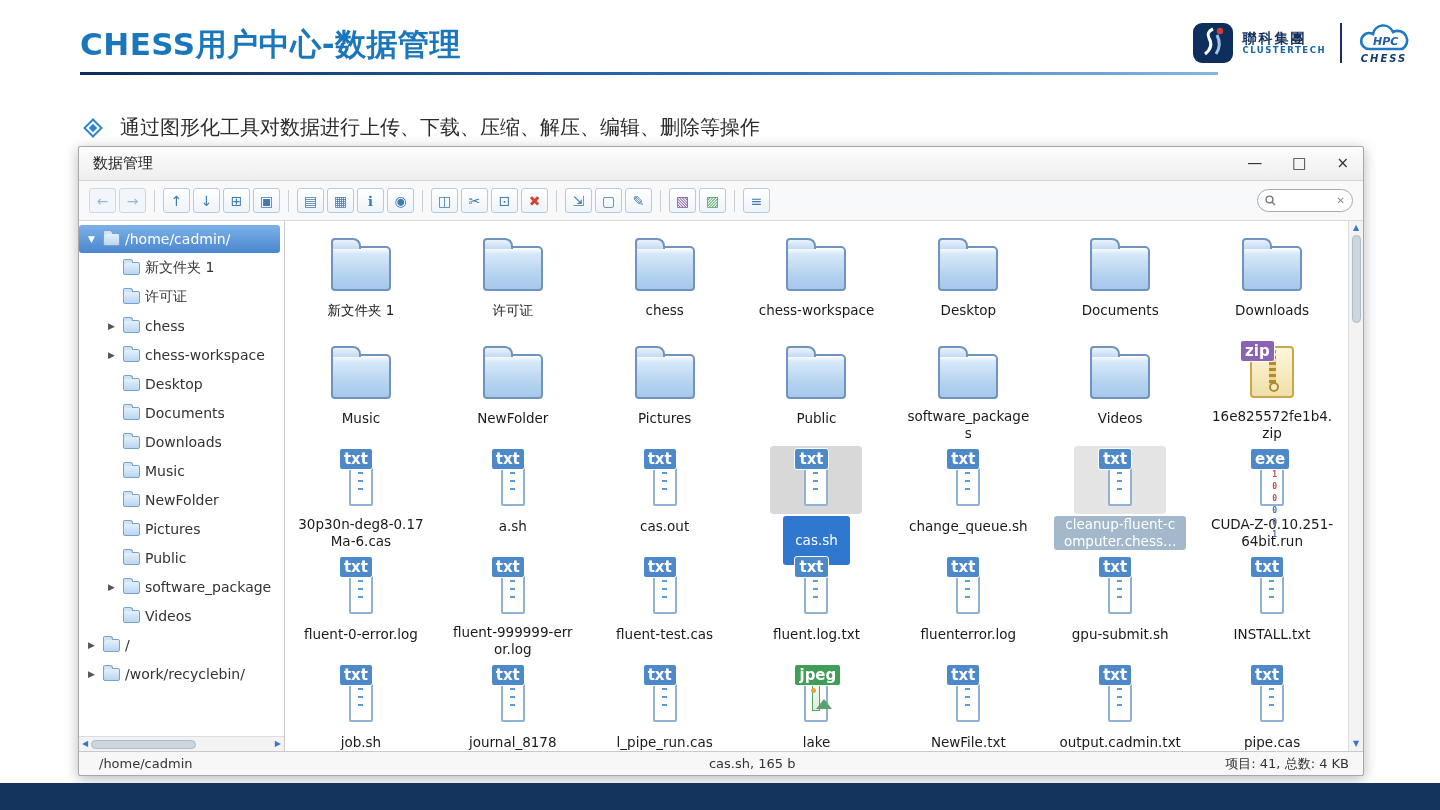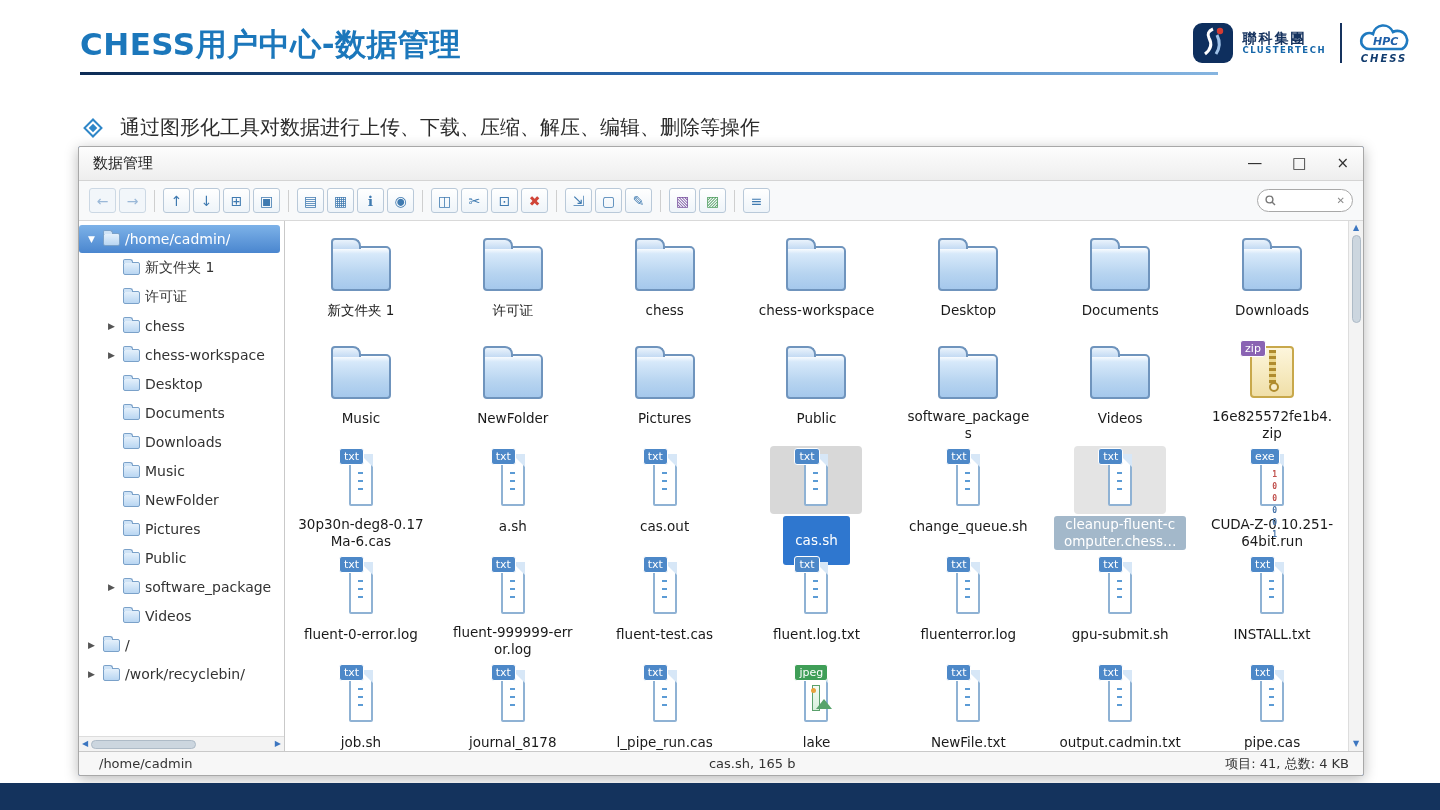--- a/index.html
+++ b/index.html
@@ -89,21 +89,21 @@
   
   .bfolder { width:60px; height:45px; background:linear-gradient(180deg,#ffffff 0%,#d7e9fa 14%,#b7d4f0 62%,#a5c8ec 100%);
       border:2px solid #6f94bd; border-radius:3px 5px 4px 4px; position:relative; margin-top:9px; }
   .bfolder::before { content:""; position:absolute; top:-10px; left:-2px; width:26px; height:9px;
       background:linear-gradient(#eaf3fc,#c3daf3); border:2px solid #6f94bd; border-bottom:none; border-radius:4px 8px 0 0; }
 
   
   .bpage { position:relative; width:24px; height:52px; background:#fff; border:2px solid #8fb2d4; border-radius:2px; }
   .bpage::after { content:""; position:absolute; top:-2px; right:-2px; width:0; height:0;
       border-style:solid; border-width:0 13px 13px 0; border-color:transparent #d7e7f7 transparent transparent; }
-  .badge { position:absolute; top:-8px; left:-12px; font-size:11px; font-weight:normal; color:#fff;
+  .badge { position:absolute; top:-8px; left:-12px; font-size:15px; font-weight:bold; color:#fff;
       padding:1px 4px; border-radius:3px; border:1px solid #fff; z-index:2; }
   .badge-txt { background:#4d88c8; }
   .badge-exe { background:#4d88c8; }
   .badge-zip { background:#8a63b3; }
   .badge-jpeg { background:#3f9e57; }
   .lines { position:absolute; left:7px; right:8px; top:16px; bottom:10px;
       background:repeating-linear-gradient(to bottom,#5b9bd5 0 2.5px,transparent 2.5px 8px); }
   .bin { position:absolute; right:4px; top:13px; font-family:"DejaVu Sans Mono",monospace;
       font-size:8px; font-weight:bold; letter-spacing:1px; text-align:right; line-height:1.5; }
   .bin .b1 { color:#c0504d; } .bin .b2 { color:#4472a8; }

